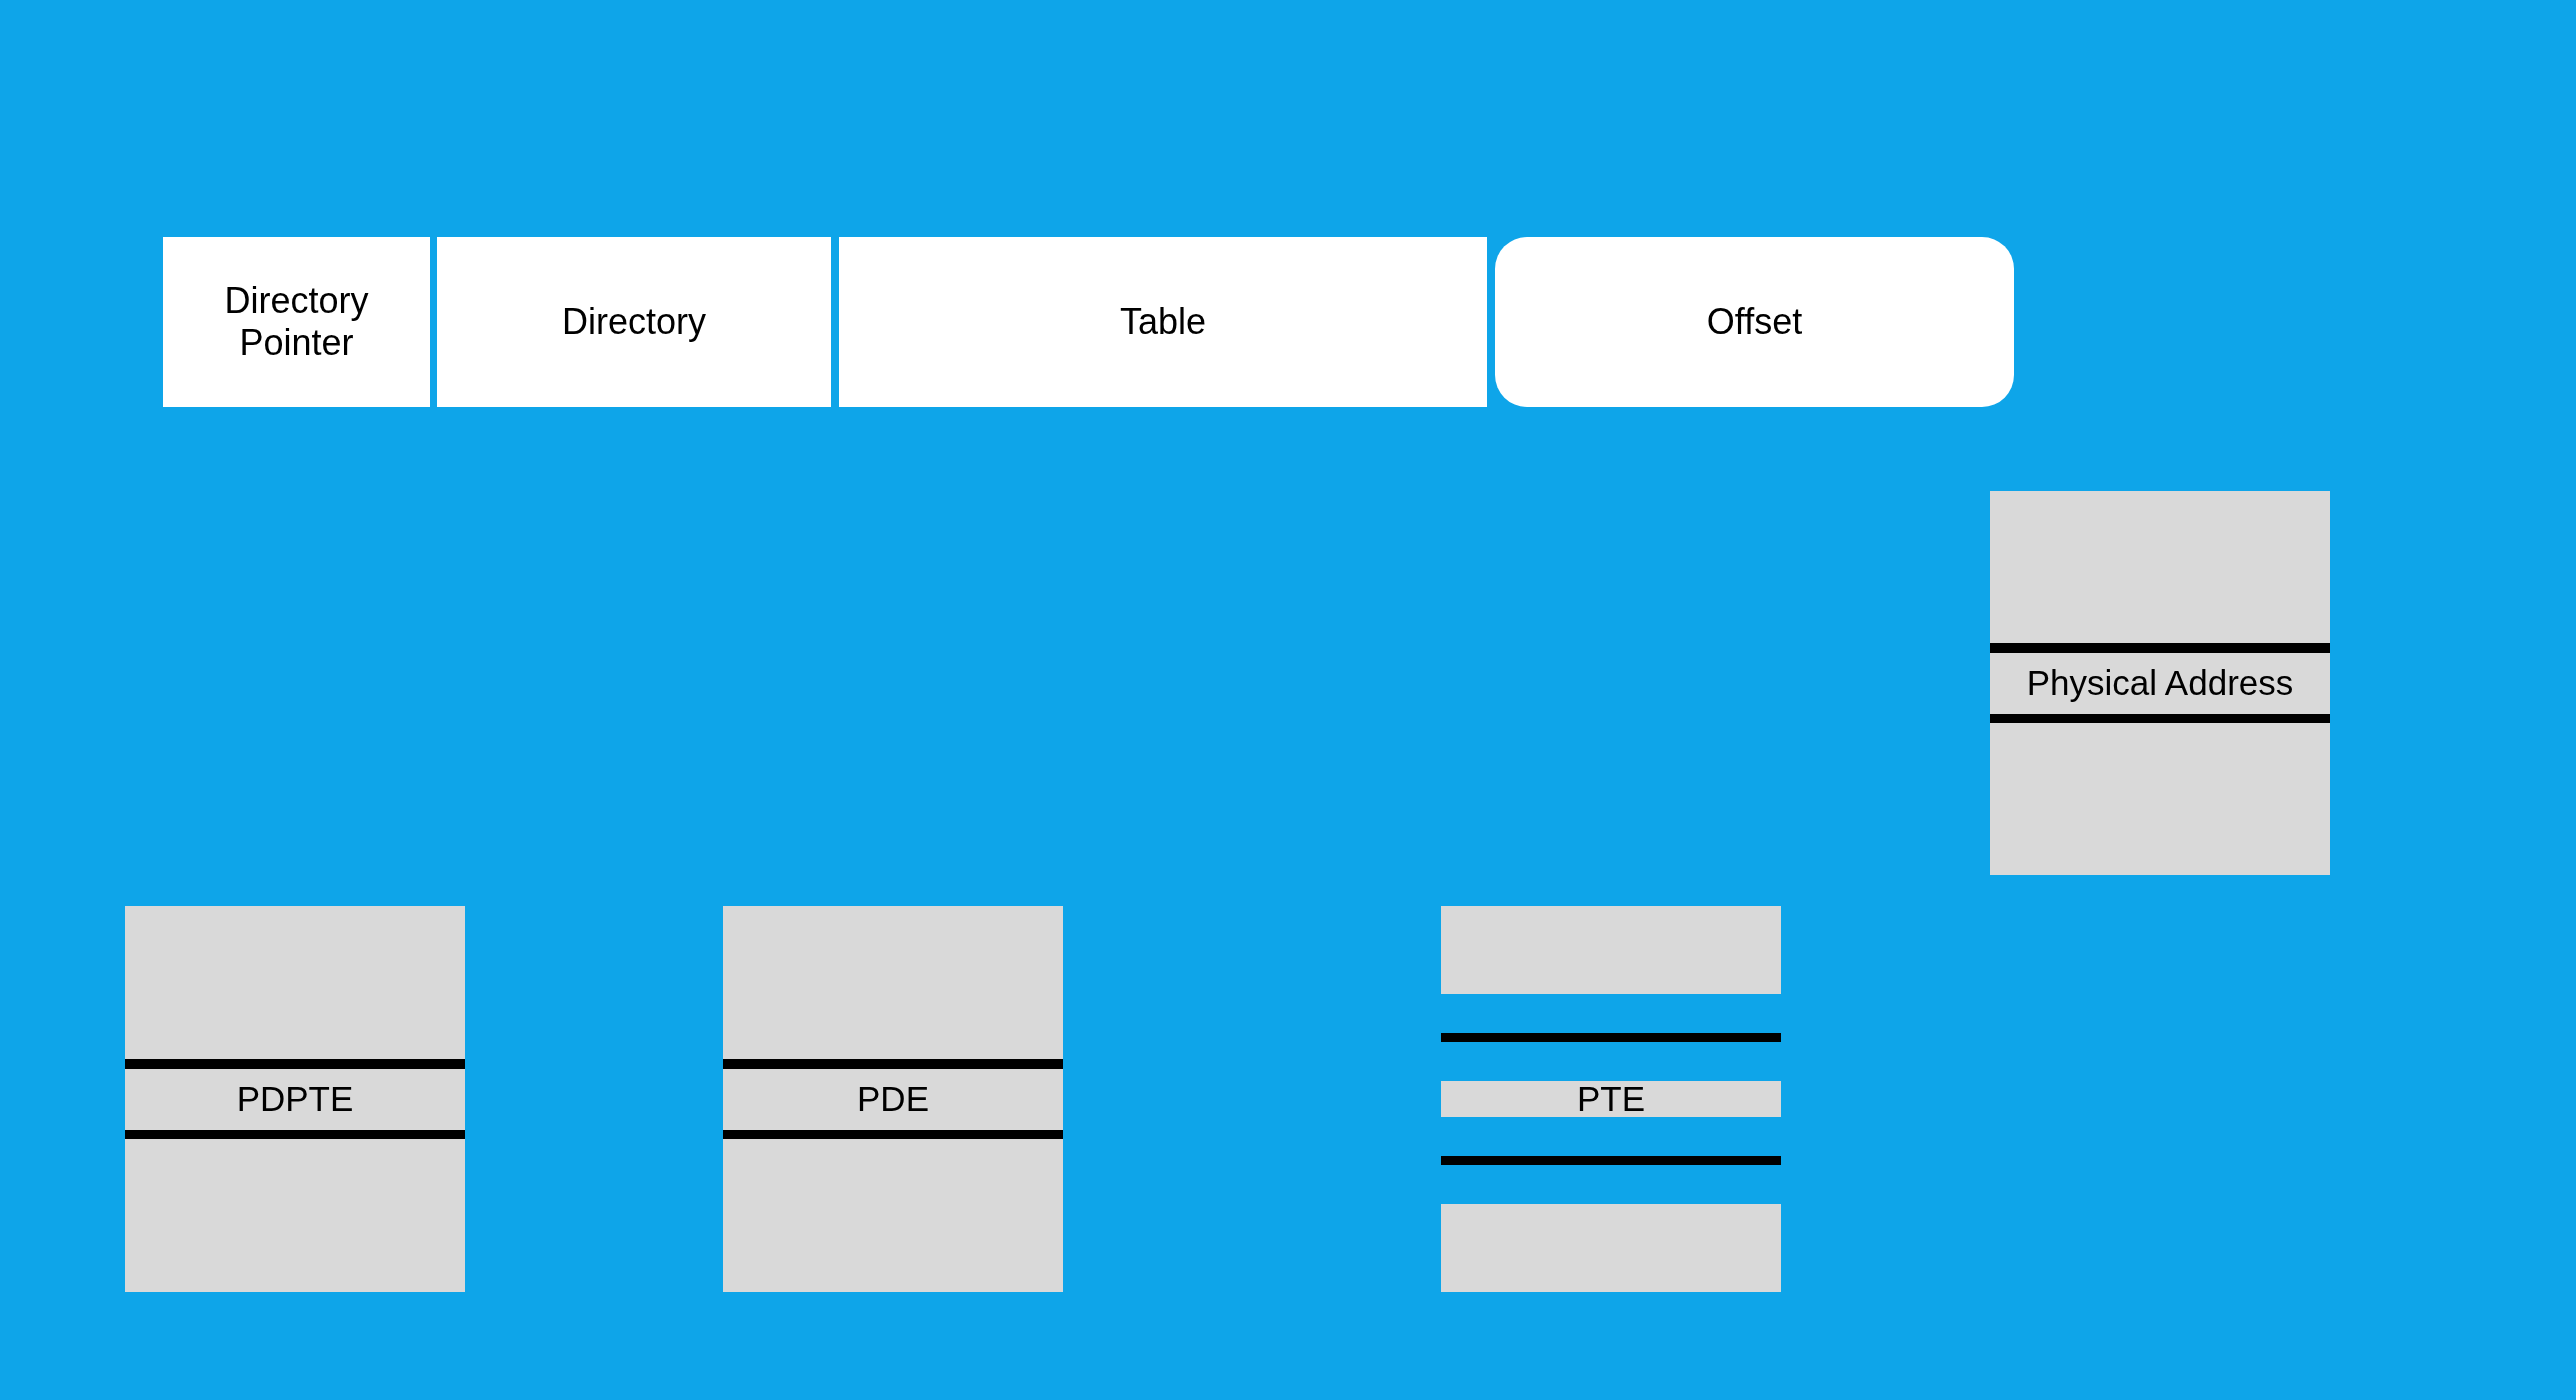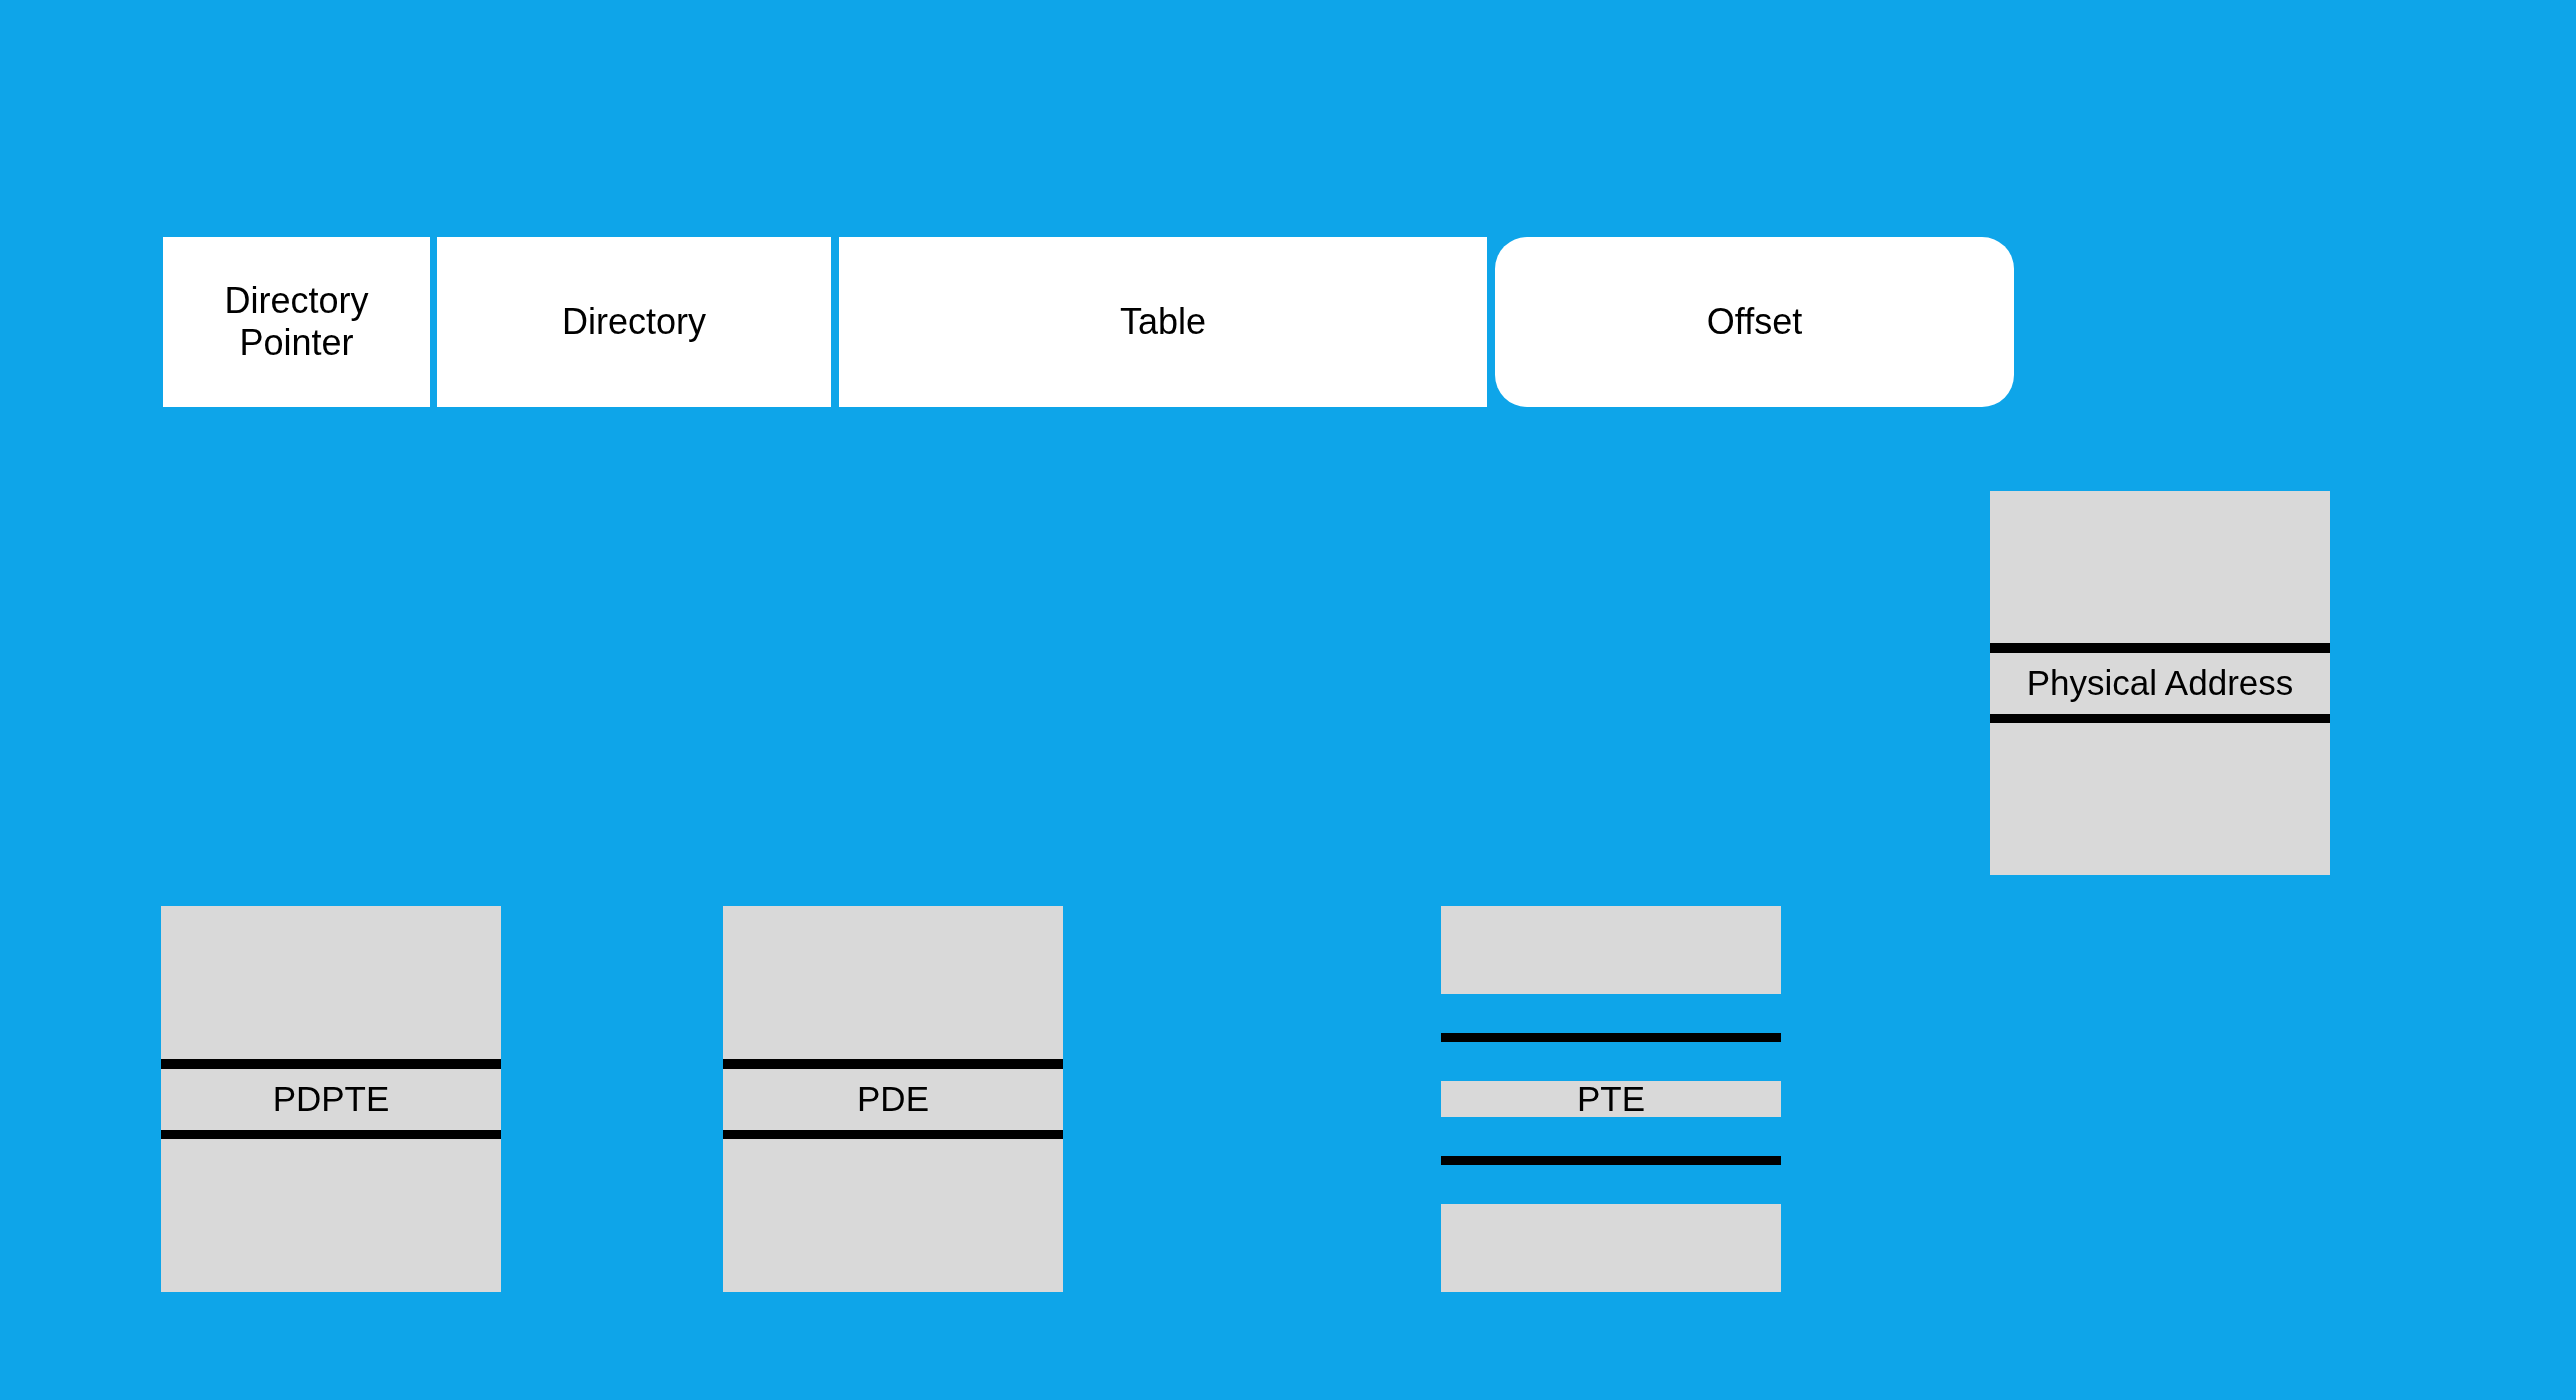--- a/index.html
+++ b/index.html
@@ -78,21 +78,21 @@
   <div class="addr-field" style="left:1495px; top:237px; width:519px; height:170px;border-radius:32px;">Offset</div>
 
   <div class="entry-box" style="left:1990px; top:491px; width:340px; height:384px;">
     <div class="entry-seg blank" style="height:152px;"></div>
     <div class="entry-gap" style="height:9.5px;"></div>
     <div class="entry-seg" style="height:61px;">Physical Address</div>
     <div class="entry-gap" style="height:9.5px;"></div>
     <div class="entry-seg blank" style="height:152px;"></div>
   </div>
 
-  <div class="entry-box" style="left:125px; top:906px; width:340px; height:386px;margin-left:36px;">
+  <div class="entry-box" style="left:125px; top:906px; width:340px; height:386px;">
     <div class="entry-seg blank" style="height:153px;"></div>
     <div class="entry-gap" style="height:9.5px;"></div>
     <div class="entry-seg" style="height:61px;">PDPTE</div>
     <div class="entry-gap" style="height:9.5px;"></div>
     <div class="entry-seg blank" style="height:153px;"></div>
   </div>
 
   <div class="entry-box" style="left:723px; top:906px; width:340px; height:479px;">
     <div class="entry-seg blank" style="height:153px;"></div>
     <div class="entry-gap" style="height:9.5px;"></div>

